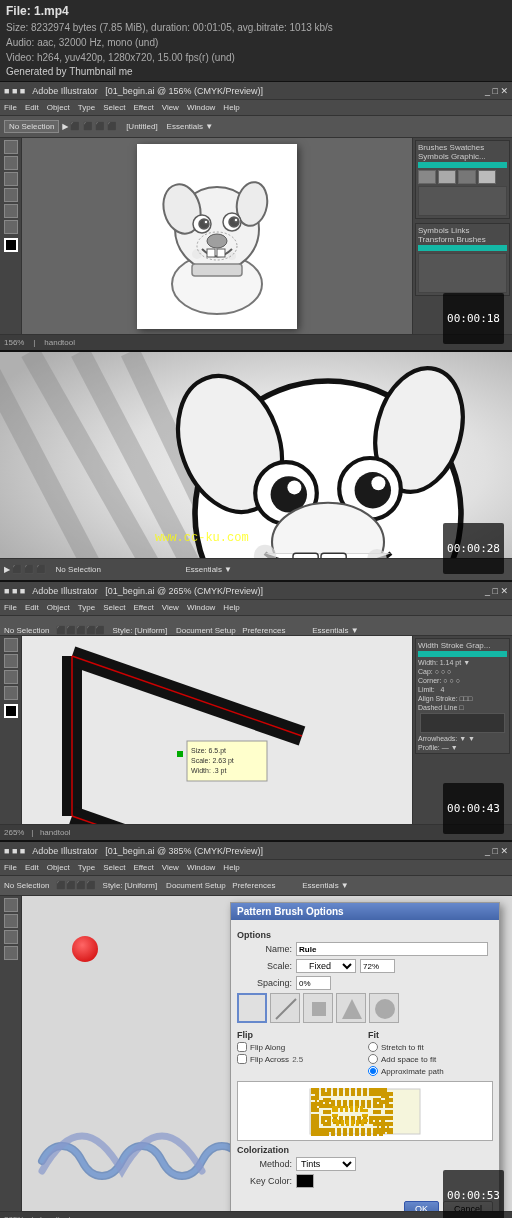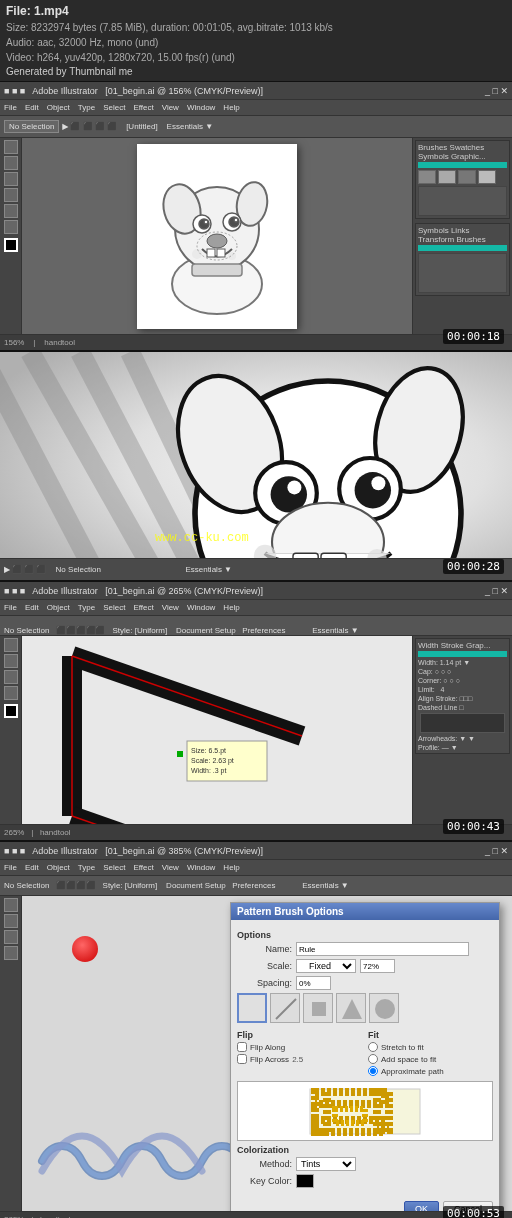--- a/index.html
+++ b/index.html
@@ -38,21 +38,21 @@
     }
 
     
     .timestamp {
       position: absolute;
       bottom: 6px;
       right: 8px;
       background: rgba(0,0,0,0.7);
       color: #fff;
       font-size: 11px;
-      padding: 1px 4px;
+      padding: 19px 4px;
       border-radius: 2px;
       font-family: monospace;
     }
 
     
     .watermark {
       position: absolute;
       color: rgba(255, 255, 0, 0.75);
       font-size: 12px;
       font-family: Liberation Mono, monospace;
@@ -632,21 +632,21 @@
   <div class="dialog-box">
     <div class="dialog-titlebar">
       <span>Pattern Brush Options</span>
     </div>
     <div class="dialog-content">
 
       <div class="dialog-section-label">Options</div>
 
       <div class="dialog-row">
         <span class="dialog-label">Name:</span>
-        <input class="dialog-input" type="text" value="Rule" style="width: 173px;">
+        <input class="dialog-input" type="text" value="Rule" style="width: 192px; font-weight: bold;">
       </div>
 
       <div class="dialog-row">
         <span class="dialog-label">Scale:</span>
         <select style="font-size:9px;height:14px;background:#fff;border:1px solid #aaa;width:60px;text-align:center;">
           <option>Fixed</option>
         </select>
         <input class="dialog-input" type="text" value="72%" style="width: 35px;">
       </div>
 

